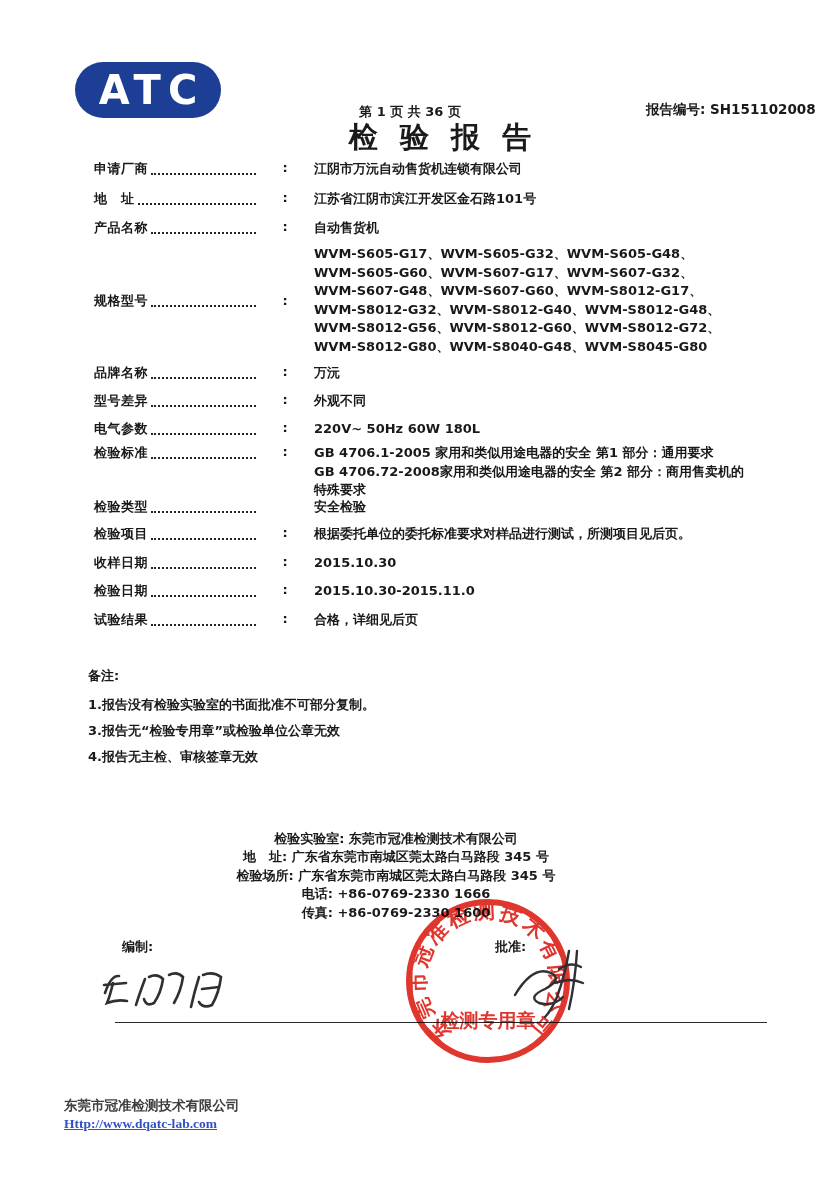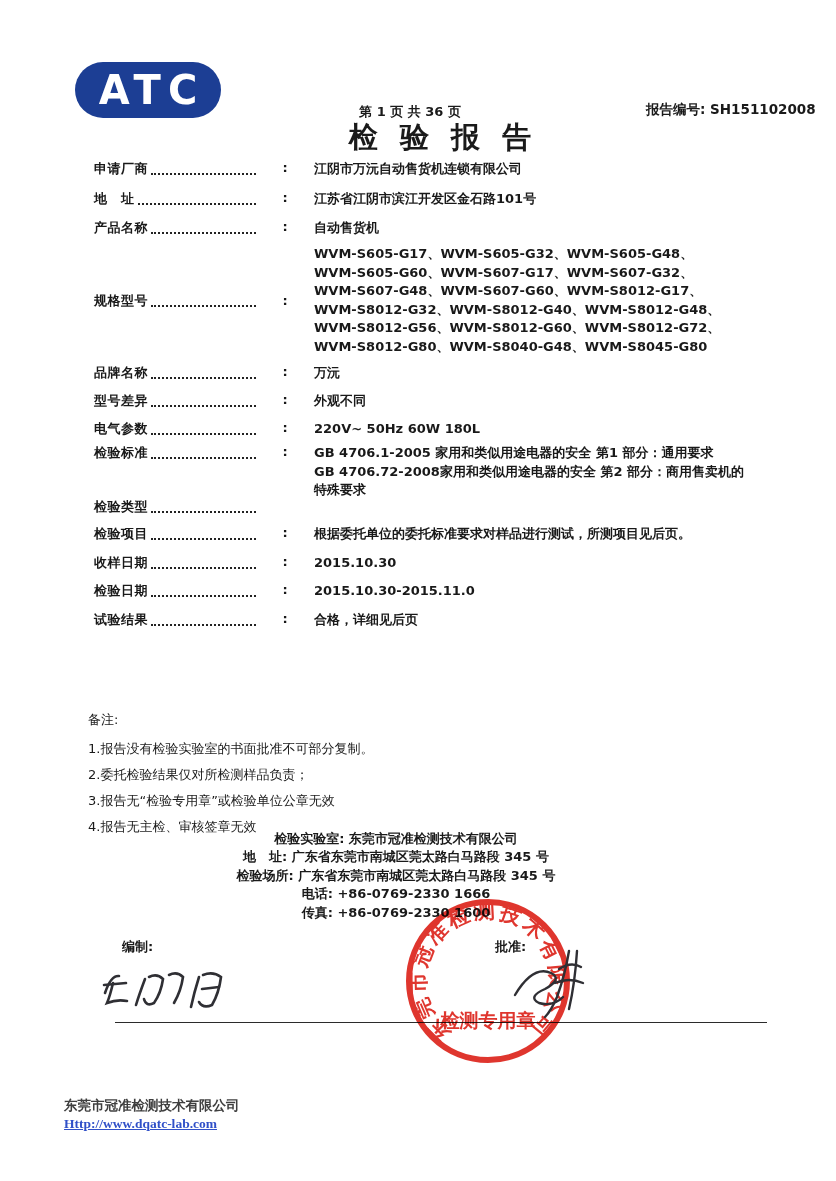--- a/index.html
+++ b/index.html
@@ -24,21 +24,21 @@
   
   .row{position:absolute;left:88px;display:flex;align-items:flex-start;font-size:13px;font-weight:700;color:#191919;}
   .lbl{width:162px;display:flex;align-items:baseline;letter-spacing:0.5px;padding-left:6px;}
   .lbl .leader{flex:1;align-self:flex-end;border-bottom:2px dotted #222;margin:0 0 3px 3px;height:0;}
   .colon{width:58px;text-align:center;}
   .val{width:470px;line-height:18.6px;}
   .val div{white-space:nowrap;}
   .row.middle .lbl,.row.middle .colon{align-self:center;}
 
   
-  .notes{left:88px;top:668px;font-size:13px;font-weight:400;line-height:16px;margin-top:44px;}
+  .notes{left:88px;top:668px;font-size:13px;font-weight:700;line-height:16px;}
   .notes .nh{margin-bottom:13px;}
   .notes .ni{margin-bottom:10px;}
 
   
   .lab{left:0;top:830px;width:792px;text-align:center;font-size:13px;font-weight:700;line-height:18.4px;}
 
   
   .prep-label{left:122px;top:938px;font-size:13px;font-weight:700;}
   .appr-label{left:495px;top:938px;font-size:13px;font-weight:700;z-index:1;}
   .sig1{left:95px;top:963px;z-index:2;}
@@ -155,20 +155,23 @@
     <div>特殊要求</div>
   </div>
 </div>
 
 <div class="row" style="top:498px">
   <div class="lbl">
       <span>检验类型</span>
       <span class="leader"></span>
     </div>
   <div class="colon"></div>
+  <div class="val">
+      <div>安全检验</div>
+    </div>
 </div>
 
 <div class="row" style="top:525px">
   <div class="lbl">
       <span>检验项目</span>
       <span class="leader"></span>
     </div>
   <div class="colon">:</div>
   <div class="val">
       <div>根据委托单位的委托标准要求对样品进行测试，所测项目见后页。</div>
@@ -204,21 +207,20 @@
     </div>
   <div class="colon">:</div>
   <div class="val">
       <div>合格，详细见后页</div>
     </div>
 </div>
 
 <div class="abs notes">
   <div class="nh">备注:</div>
   <div class="ni">1.报告没有检验实验室的书面批准不可部分复制。</div>
-  <div class="ni">2.委托检验结果仅对所检测样品负责；</div>
   <div class="ni">3.报告无“检验专用章”或检验单位公章无效</div>
   <div class="ni">4.报告无主检、审核签章无效</div>
 </div>
 
 <div class="abs lab">
   <div>检验实验室: 东莞市冠准检测技术有限公司</div>
   <div>地　址: 广东省东莞市南城区莞太路白马路段 345 号</div>
   <div>检验场所: 广东省东莞市南城区莞太路白马路段 345 号</div>
   <div>电话: +86-0769-2330 1666</div>
   <div>传真: +86-0769-2330 1600</div>

